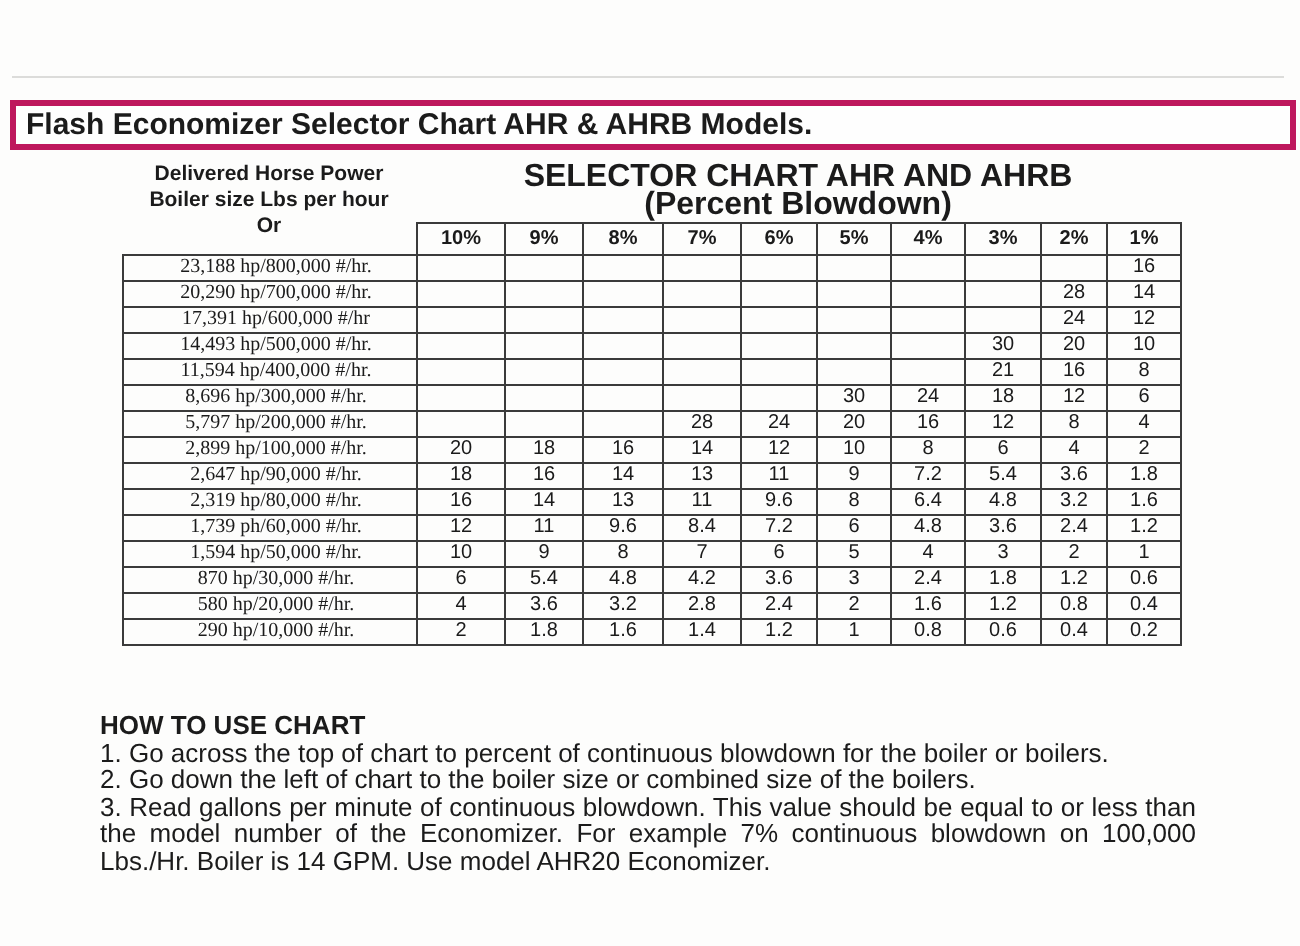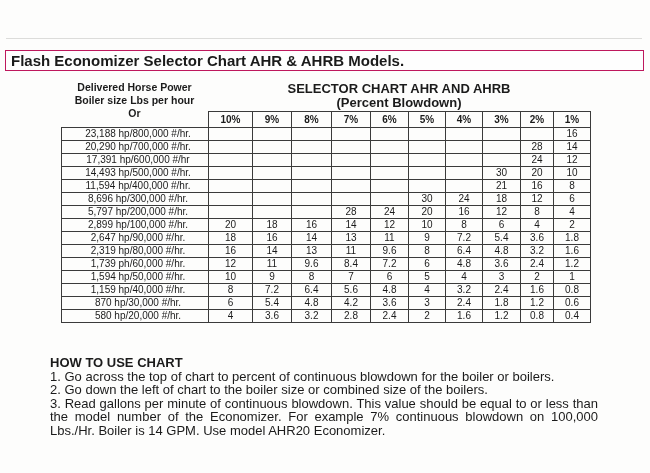--- a/index.html
+++ b/index.html
@@ -23,21 +23,21 @@
     right: 8px;
     height: 1px;
     background: #dcdcda;
   }
   .title-box {
     position: absolute;
     left: 5px;
     top: 50px;
     width: 637px;
     height: 19px;
-    border: 1px solid #be185d;
+    border: 3px solid #be185d;
     background: #fefefe;
     display: flex;
     align-items: center;
   }
   .title-box .title-text {
     font-size: 15px;
     font-weight: 700;
     padding-left: 5px;
     white-space: nowrap;
   }
@@ -50,21 +50,21 @@
     font-size: 10.5px;
     font-weight: 700;
     line-height: 13px;
   }
   .right-header {
     position: absolute;
     left: 208px;
     top: 82px;
     width: 382px;
     text-align: center;
-    font-size: 13px;
+    font-size: 16px;
     font-weight: 700;
     line-height: 14px;
   }
   table.selector-table {
     position: absolute;
     left: 61px;
     top: 111px;
     width: 529px;
     border-collapse: collapse;
     table-layout: fixed;
@@ -83,20 +83,21 @@
     font-weight: 700;
   }
   .selector-table thead th.corner {
     border: none;
     background: transparent;
   }
   .selector-table tbody th.row-label {
     font-weight: 400;
     height: 12px;
     padding-left: 6px;
+    font-family: Liberation Serif, serif;
   }
   .selector-table tbody td {
     font-weight: 400;
     height: 12px;
   }
   .how-to {
     position: absolute;
     left: 50px;
     top: 356px;
     width: 548px;
@@ -315,33 +316,20 @@
           <td>8</td>
           <td>7</td>
           <td>6</td>
           <td>5</td>
           <td>4</td>
           <td>3</td>
           <td>2</td>
           <td>1</td>
         </tr>
         <tr>
-          <th class="row-label">1,159 hp/40,000 #/hr.</th>
-          <td>8</td>
-          <td>7.2</td>
-          <td>6.4</td>
-          <td>5.6</td>
-          <td>4.8</td>
-          <td>4</td>
-          <td>3.2</td>
-          <td>2.4</td>
-          <td>1.6</td>
-          <td>0.8</td>
-        </tr>
-        <tr>
           <th class="row-label">870 hp/30,000 #/hr.</th>
           <td>6</td>
           <td>5.4</td>
           <td>4.8</td>
           <td>4.2</td>
           <td>3.6</td>
           <td>3</td>
           <td>2.4</td>
           <td>1.8</td>
           <td>1.2</td>
@@ -353,20 +341,33 @@
           <td>3.6</td>
           <td>3.2</td>
           <td>2.8</td>
           <td>2.4</td>
           <td>2</td>
           <td>1.6</td>
           <td>1.2</td>
           <td>0.8</td>
           <td>0.4</td>
         </tr>
+        <tr>
+          <th class="row-label">290 hp/10,000 #/hr.</th>
+          <td>2</td>
+          <td>1.8</td>
+          <td>1.6</td>
+          <td>1.4</td>
+          <td>1.2</td>
+          <td>1</td>
+          <td>0.8</td>
+          <td>0.6</td>
+          <td>0.4</td>
+          <td>0.2</td>
+        </tr>
       </tbody>
   </table>
 
   <div class="how-to">
     <div class="how-to-heading">HOW TO USE CHART</div>
     <p>1. Go across the top of chart to percent of continuous blowdown for the boiler or boilers.</p>
     <p>2. Go down the left of chart to the boiler size or combined size of the boilers.</p>
     <p class="justify">3. Read gallons per minute of continuous blowdown. This value should be equal to or less than the model number of the Economizer. For example 7% continuous blowdown on 100,000 Lbs./Hr. Boiler is 14 GPM. Use model AHR20 Economizer.</p>
   </div>
 

